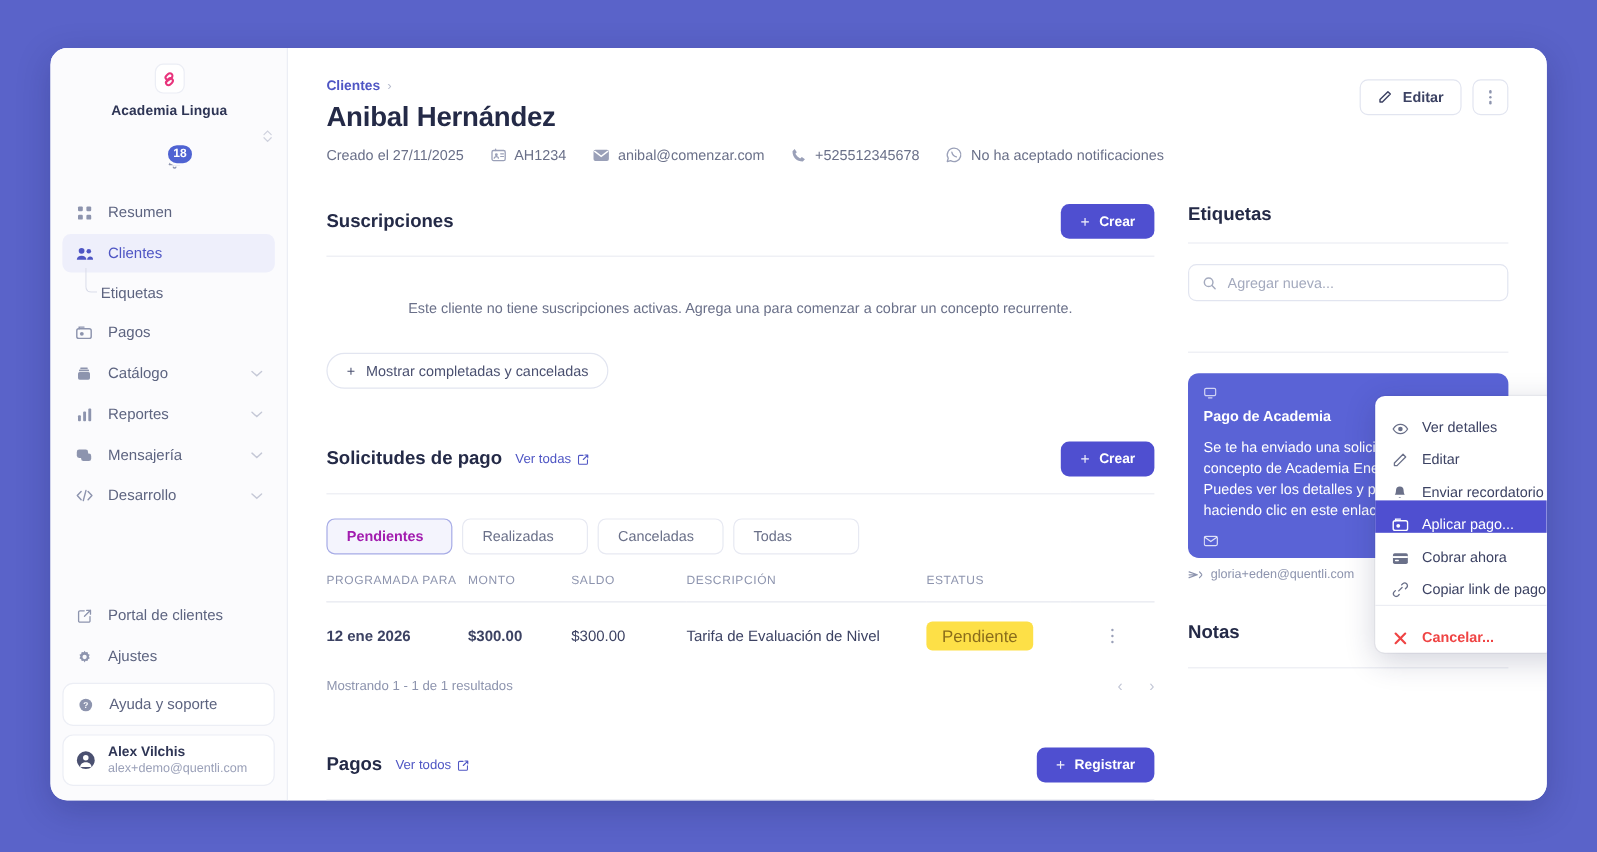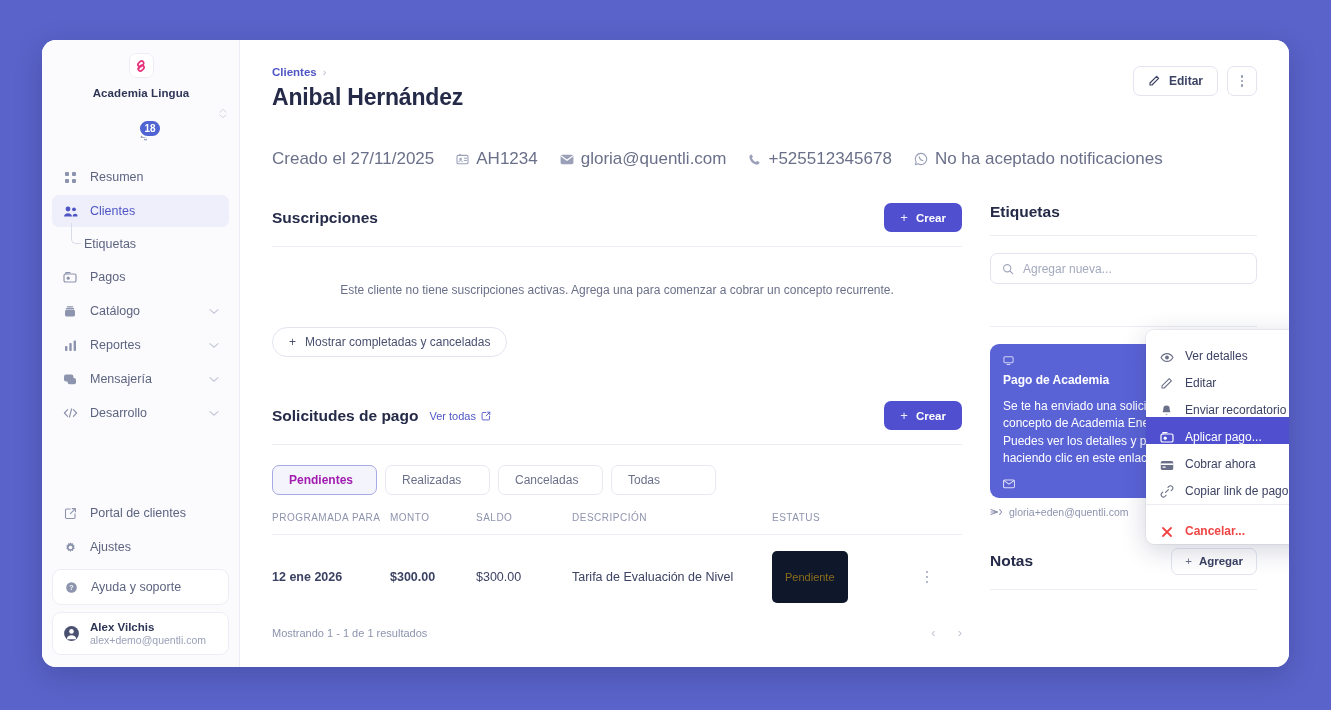--- a/index.html
+++ b/index.html
@@ -97,21 +97,21 @@
   }
   .main-inner { padding: 26px 32px 0 32px; }
 
   .breadcrumb { display: flex; align-items: center; gap: 6px; font-size: 11.5px; }
   .breadcrumb a { color: #4f56c4; font-weight: 700; text-decoration: none; cursor: pointer; }
   .breadcrumb .sep { color: #b6bbcd; font-size: 11px; }
 
   .page-title { font-size: 23px; font-weight: 700; color: #242a47; margin-top: 6px; letter-spacing: -.2px;}
 
   .meta-row { display: flex; align-items: center; gap: 22px; margin-top: 11px; flex-wrap: nowrap; }
-  .meta { display: flex; gap: 7px; font-size: 17px; color: #6a7089; white-space: nowrap; margin-top: 27px; }
+  .meta { display: flex; gap: 7px; font-size: 12px; color: #6a7089; white-space: nowrap; }
   .meta .mico { color: #9aa0b8; display:flex; align-items:center; }
 
   .head-actions { position: absolute; top: 26px; right: 32px; display: flex; gap: 9px; }
   .btn-outline {
     display: flex; align-items: center; gap: 9px;
     height: 30px; padding: 0 14px; border-radius: 7px;
     background: #fff; border: 1px solid #e2e5f0;
     font-size: 12px; font-weight: 700; color: #3c4263; cursor: pointer;
   }
   .btn-icon-only {
@@ -160,22 +160,22 @@
   table.dt { width: 100%; border-collapse: collapse; margin-top: 17px; }
   table.dt th {
     text-align: left; font-size: 10px; font-weight: 400;
     color: #8d94ae; letter-spacing: .5px; padding: 0 0 11px 0;
     border-bottom: 1px solid #ecedf3;
   }
   table.dt td { font-size: 12.5px; color: #3c4263; padding: 16px 0; }
   .cell-bold { font-weight: 700; color: #2e3555; }
   .chip-warn {
     display: inline-flex; align-items:center; justify-content:center;
-    background: #0f172a; color: #8a6d1b;
-    font-size: 11px; border-radius: 5px; padding: 20px 13px;
+    background: #fde047; color: #8a6d1b;
+    font-size: 14px; border-radius: 5px; padding: 4px 13px;
   }
   .row-menu { display:flex; flex-direction:column; gap:2.5px; align-items:center; cursor:pointer; }
   .row-menu i { width:2.5px;height:2.5px;border-radius:50%;background:#9aa0b8;display:block; }
 
   .table-foot { display: flex; align-items: center; margin-top: 6px; }
   .foot-text { font-size: 11px; color: #8d94ae; }
   .pager { margin-left: auto; display: flex; gap: 22px; color: #c3c7d6; font-size: 13px; }
   .pager span { cursor: pointer; }
 
   
@@ -439,21 +439,21 @@
           </span>
           <span>AH1234</span>
         </div>
         <div class="meta">
           <span class="mico">
             <svg width="14" height="11" viewBox="0 0 14 11">
                 <rect x=".6" y=".8" width="12.8" height="9.4" rx="1.6" fill="currentColor"></rect>
                 <path d="M1.6 2.2 7 6.2l5.4-4" stroke="#fff" stroke-width="1.2" fill="none" stroke-linecap="round"></path>
               </svg>
           </span>
-          <span>gloria@quentli.com</span>
+          <span>anibal@comenzar.com</span>
         </div>
         <div class="meta">
           <span class="mico">
             <svg width="13" height="13" viewBox="0 0 13 13">
                 <path d="M3.2 1.2 1.4 3c0 5 3.6 8.6 8.6 8.6l1.8-1.8-2.6-2-1.4 1.2C6.4 8.4 4.6 6.6 3.8 5.2L5 3.8Z" fill="currentColor"></path>
               </svg>
           </span>
           <span>+525512345678</span>
         </div>
         <div class="meta">

